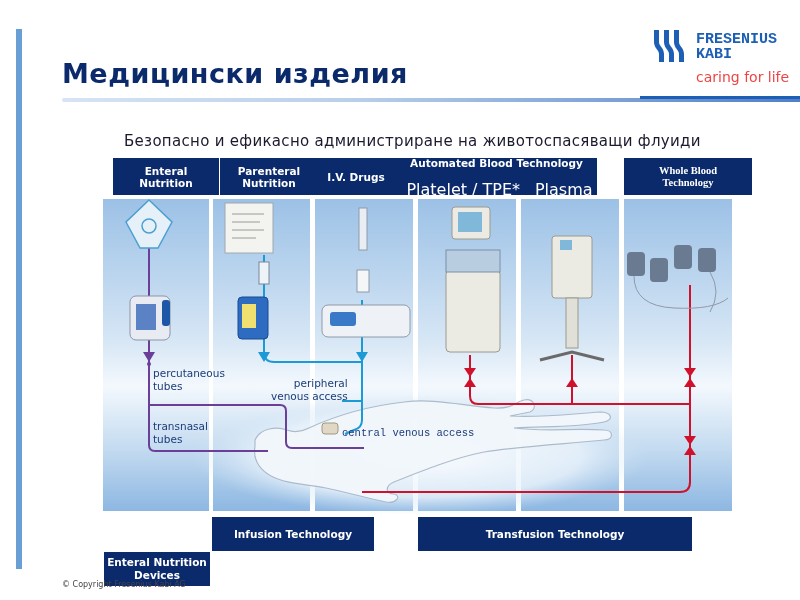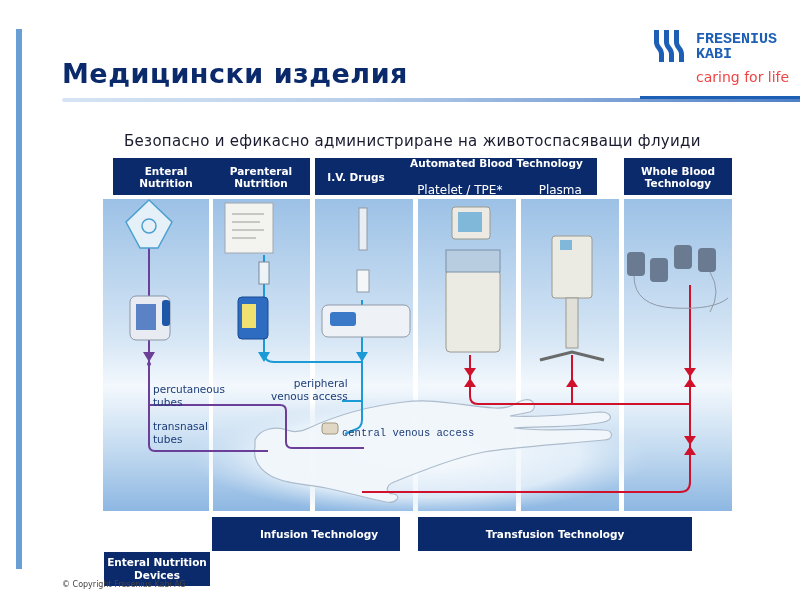--- a/index.html
+++ b/index.html
@@ -6,21 +6,21 @@
   body{width:800px;height:600px;background:#ffffff;position:relative;overflow:hidden;font-family:"DejaVu Sans","Liberation Sans",sans-serif;}
   .side-bar{position:absolute;left:16px;top:29px;width:6px;height:540px;background:#6a9fd6;}
   .title{position:absolute;left:62px;top:58px;font-size:27px;font-weight:bold;color:#0b2a6b;letter-spacing:0.5px;font-family:"DejaVu Sans",sans-serif;}
   .title-rule{position:absolute;left:62px;top:98px;width:740px;height:4px;border-radius:2px;background:linear-gradient(90deg,#d6e4f4 0%,#b8cfea 40%,#4f7fc6 100%);}
   .logo{position:absolute;left:648px;top:24px;width:160px;height:70px;}
   .logo-mark{position:absolute;left:4px;top:4px;width:36px;height:36px;}
   .logo-name{position:absolute;left:48px;top:8px;font-weight:bold;font-size:15px;line-height:15px;color:#1d5fb5;font-family:Liberation Mono, monospace;}
   .logo-tag{position:absolute;left:48px;top:45px;font-size:14px;color:#ef4444;font-family:"DejaVu Sans",sans-serif;}
   .subtitle{position:absolute;left:124px;top:132px;font-size:15px;color:#1a1a2e;letter-spacing:0.3px;}
   .hdr{position:absolute;background:#0b2a6b;color:#fff;font-weight:bold;font-size:10.5px;line-height:12px;text-align:center;display:flex;flex-direction:column;justify-content:center;align-items:center;font-family:"DejaVu Sans",sans-serif;}
-  .hdr .sub{font-weight:normal;font-size:12px;display:flex;justify-content:space-around;width:100%;margin-top:3px;padding-left:6px;}
+  .hdr .sub{font-weight:normal;font-size:16px;display:flex;justify-content:space-around;width:100%;margin-top:3px;padding-left:6px;}
   .col{position:absolute;top:199px;height:312px;background:linear-gradient(180deg,#9cc1e6 0%,#d6e6f5 45%,#f3f8fd 60%,#c4dbf0 80%,#8db7e2 100%);}
   .ftr{position:absolute;top:517px;height:34px;background:#0b2a6b;color:#fff;font-weight:bold;font-size:10.5px;line-height:13px;text-align:center;display:flex;align-items:center;justify-content:center;font-family:"DejaVu Sans",sans-serif;}
   .copyright{position:absolute;left:62px;top:580px;font-size:8px;color:#444;}
   svg.overlay{position:absolute;left:0;top:0;}
   .lbl{position:absolute;font-size:10.5px;color:#1c3c78;line-height:12.5px;}
 </style>
 </head>
 <body>
 
 <div class="side-bar"></div>
@@ -43,35 +43,35 @@
   <div class="logo-tag">caring for life</div>
 </div>
 <div style="position:absolute;left:640px;top:96px;width:168px;height:3px;background:#1d5fb5;"></div>
 
 <div class="subtitle">Безопасно и ефикасно администриране на животоспасяващи флуиди</div>
 
 <div class="hdr" style="left:97px;top:158px;width:106px;height:37px;margin-left:16px;">
   <span>Enteral</span>
   <span>Nutrition</span>
 </div>
-<div class="hdr" style="left:212px;top:158px;width:98px;height:37px;">
+<div class="hdr" style="left:220px;top:158px;width:98px;height:37px;">
   <span>Parenteral</span>
   <span>Nutrition</span>
 </div>
 <div class="hdr" style="left:315px;top:158px;width:82px;height:37px;">
   <span>I.V. Drugs</span>
 </div>
 <div class="hdr" style="left:396px;top:158px;width:201px;height:37px;gap:12px;">
   <span>Automated Blood Technology</span>
   <div class="sub">
     <span>Platelet / TPE*</span>
     <span>Plasma</span>
   </div>
 </div>
-<div class="hdr" style="left:624px;top:158px;width:108px;height:37px;">
+<div class="hdr" style="left:624px;top:158px;width:128px;height:37px;font-family:Liberation Serif, serif;">
   <span>Whole Blood</span>
   <span>Technology</span>
 </div>
 
 <div class="col" style="left:103px;width:106px;"></div>
 <div class="col" style="left:213px;width:97px;"></div>
 <div class="col" style="left:315px;width:98px;"></div>
 <div class="col" style="left:418px;width:98px;"></div>
 <div class="col" style="left:521px;width:98px;"></div>
 <div class="col" style="left:624px;width:108px;"></div>
@@ -167,40 +167,40 @@
     <rect x="650" y="258" width="18" height="24" rx="4" fill="#6a7a90"></rect>
     <rect x="674" y="245" width="18" height="24" rx="4" fill="#6a7a90"></rect>
     <rect x="698" y="248" width="18" height="24" rx="4" fill="#6a7a90"></rect>
     <path d="M634 276 q0 30 40 32 q40 2 54 -10 M710 272 q12 20 0 40" stroke="#909aa8" fill="none"></path>
   </g>
   <g>
     <rect x="322" y="423" width="16" height="11" rx="3" fill="#e0d8c4" stroke="#a09880"></rect>
   </g>
 </svg>
 
-<div class="lbl" style="left:153px;top:383px;">
+<div class="lbl" style="left:153px;top:367px;">
   <div>percutaneous</div>
   <div>tubes</div>
 </div>
 <div class="lbl" style="left:153px;top:420px;">
   <div>transnasal</div>
   <div>tubes</div>
 </div>
 <div class="lbl" style="left:271px;top:377px;text-align:right;">
   <div>peripheral</div>
   <div>venous access</div>
 </div>
 <div class="lbl" style="left:342px;top:427px;font-family:Liberation Mono, monospace;">central venous access</div>
 
 <div class="ftr" style="left:104px;width:106px;margin-top:35px;">
   <div>
     <div>Enteral Nutrition</div>
     <div>Devices</div>
   </div>
 </div>
-<div class="ftr" style="left:212px;width:162px;padding-left:26px;">
+<div class="ftr" style="left:212px;width:162px;">
   <span>Infusion Technology</span>
 </div>
 <div class="ftr" style="left:418px;width:274px;">
   <span>Transfusion Technology</span>
 </div>
 
 <div class="copyright">© Copyright Fresenius Kabi AG</div>
 
 </body></html>

